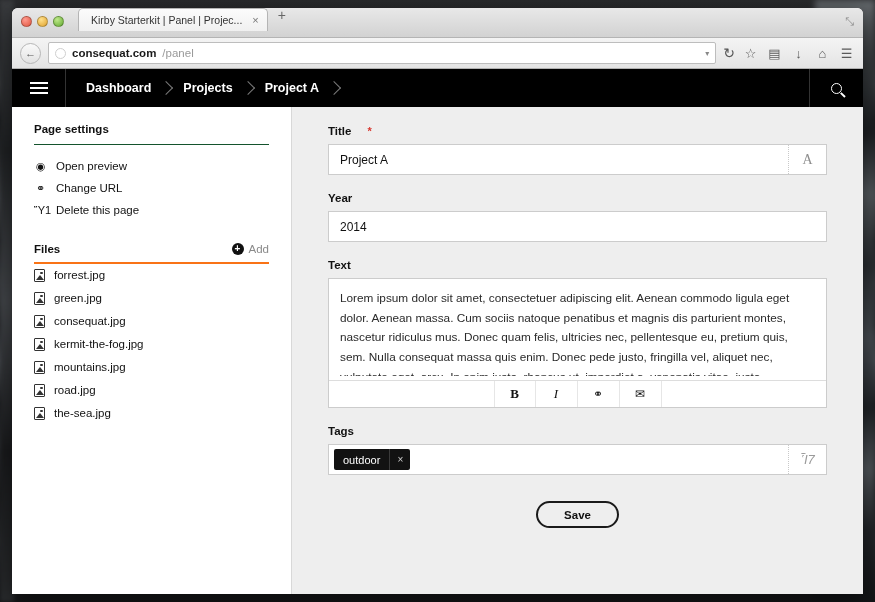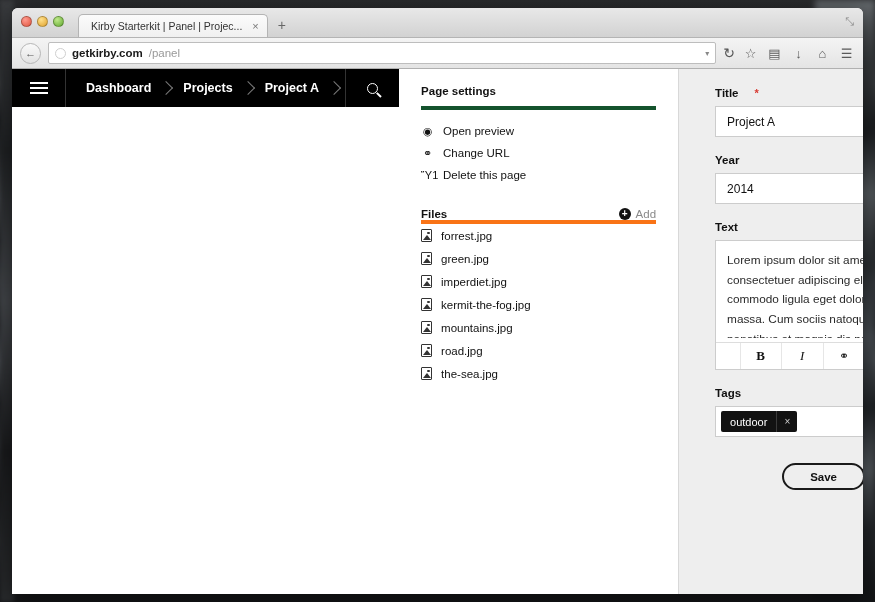--- a/index.html
+++ b/index.html
@@ -44,21 +44,21 @@
     border-radius: 6px 6px 0 0;
     box-shadow: 0 6px 26px rgba(0,0,0,.55);
     overflow: hidden;
     display: flex; flex-direction: column;
   }
   
   .titlebar {
     height: 30px;
     background: linear-gradient(180deg,#e8e8e8 0%,#d2d2d2 100%);
     border-bottom: 1px solid #b4b4b4;
-    display: flex; align-items: flex-end;
+    display: flex; align-items: flex-start;
     position: relative;
     padding-left: 8px;
     flex: none;
   }
   .lights { display:flex; gap:5px; position:absolute; left:9px; top:8px; }
   .light { width:11px; height:11px; border-radius:50%; border:1px solid rgba(0,0,0,.25); }
   .l-red { background: radial-gradient(circle at 35% 30%, #ff9a8f, #e0563f); }
   .l-yellow { background: radial-gradient(circle at 35% 30%, #ffe08a, #e0a32f); }
   .l-green { background: radial-gradient(circle at 35% 30%, #bfe98a, #63aa32); }
 
@@ -120,21 +120,21 @@
     width: 11px; height: 11px; border-radius: 50%;
     border: 1.5px solid #cfcfcf; flex: none;
   }
   .url-host { color: #1a1a1a; font-weight: bold; font-size: 11.5px; }
   .url-path { color: #999; font-size: 11.5px; }
   .url-caret { margin-left:auto; color:#888; font-size: 8px; }
   .tb-icon { color: #5a5a5a; font-size: 13px; line-height:1; width:17px; text-align:center; }
   .reload { font-size: 14px; color:#555; }
 
   
-  .page { flex: 1; display: flex; flex-direction: row; background:#fff; min-height:0; }
+  .page { flex: 1; display: flex; flex-direction: column; background:#fff; min-height:0; }
 
   .topnav {
     height: 38px; background: #000;
     display: flex; align-items: center;
     flex: none;
   }
   .hamburger {
     width: 54px; height: 38px;
     display:flex; flex-direction:column; align-items:center; justify-content:center; gap:3px;
     border-right: 1px solid #333;
@@ -176,46 +176,47 @@
   
   .sidebar {
     width: 280px; background:#fff;
     border-right: 1px solid #d8d8d8;
     padding: 16px 22px 0 22px;
     flex: none;
   }
   .sb-title {
     font-size: 11.5px; font-weight: bold; color:#111;
     padding-bottom: 9px;
-    border-bottom: 4px solid #14532d;
+    border-bottom: 1px solid #14532d;
     margin-bottom: 10px;
   }
   .sb-link {
     display:flex; align-items:center; gap: 9px;
     font-size: 11.5px; color:#111;
     padding: 5px 0;
   }
   .sb-ico { width: 13px; text-align:center; font-size: 11px; color:#111; line-height:1; flex:none; }
 
   .files-head {
     display:flex; align-items:center; justify-content:space-between;
     margin-top: 22px;
-    border-bottom: 4px solid #f97316;
+    padding-bottom: 7px;
+    border-bottom: 2px solid #f97316;
   }
   .files-title { font-size: 11.5px; font-weight:bold; color:#111; }
   .add-btn { display:flex; align-items:center; gap:5px; }
   .add-plus {
     width: 12px; height: 12px; border-radius:50%;
     background:#111; color:#fff; font-size: 10px;
     display:flex; align-items:center; justify-content:center;
     line-height:1; font-weight:bold;
   }
   .add-label { font-size: 11.5px; color:#8a8a8a;text-align:center; }
   .file-row {
-    display:flex; align-items:center; gap: 9px;
+    display:flex; align-items:flex-start; gap: 9px;
     font-size: 11.5px; color:#111;
     padding: 5px 0;
   }
   .file-ico {
     width: 11px; height: 13px; flex: none;
     border: 1.3px solid #333; border-radius: 1px;
     background:#fff; position: relative; overflow:hidden;
   }
   .file-ico::before {
     content:''; position:absolute; left:1px; bottom:1px;
@@ -339,21 +340,21 @@
     <span class="newtab">+</span>
     <span class="maximize">⤡</span>
   </div>
 
   <div class="urlbar">
     <div class="navback">
       <span>←</span>
     </div>
     <div class="urlfield">
       <span class="globe"></span>
-      <span class="url-host">getkirby.com</span>
+      <span class="url-host">consequat.com</span>
       <span class="url-path">/panel</span>
       <span class="url-caret">▾</span>
     </div>
     <span class="reload">↻</span>
     <span class="tb-icon">☆</span>
     <span class="tb-icon">▤</span>
     <span class="tb-icon">↓</span>
     <span class="tb-icon">⌂</span>
     <span class="tb-icon">☰</span>
   </div>
@@ -414,21 +415,21 @@
         <div class="file-row">
           <span class="file-ico"></span>
           <span>forrest.jpg</span>
         </div>
         <div class="file-row">
           <span class="file-ico"></span>
           <span>green.jpg</span>
         </div>
         <div class="file-row">
           <span class="file-ico"></span>
-          <span>imperdiet.jpg</span>
+          <span>consequat.jpg</span>
         </div>
         <div class="file-row">
           <span class="file-ico"></span>
           <span>kermit-the-fog.jpg</span>
         </div>
         <div class="file-row">
           <span class="file-ico"></span>
           <span>mountains.jpg</span>
         </div>
         <div class="file-row">

